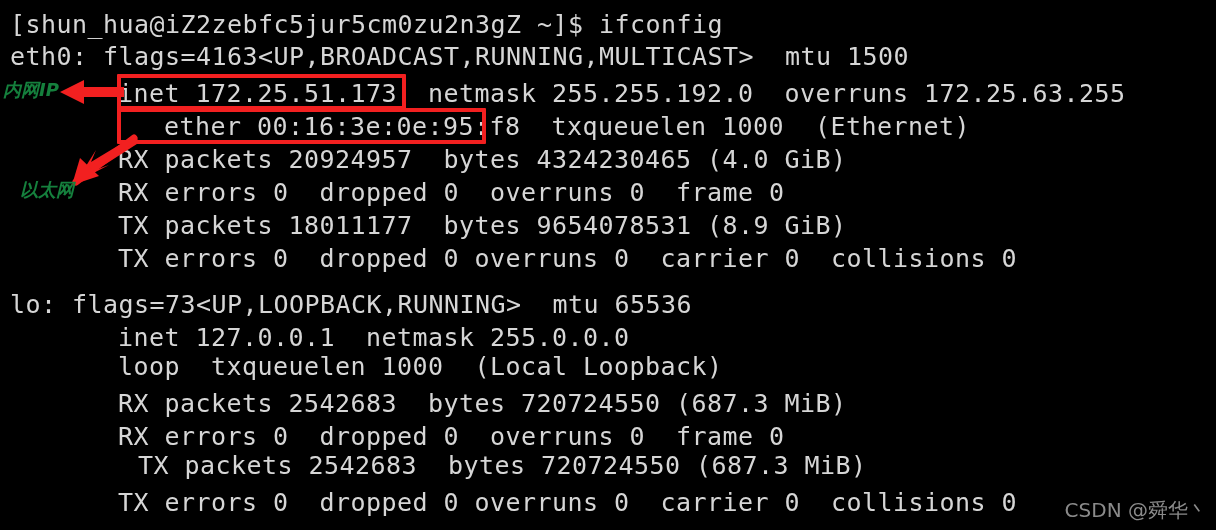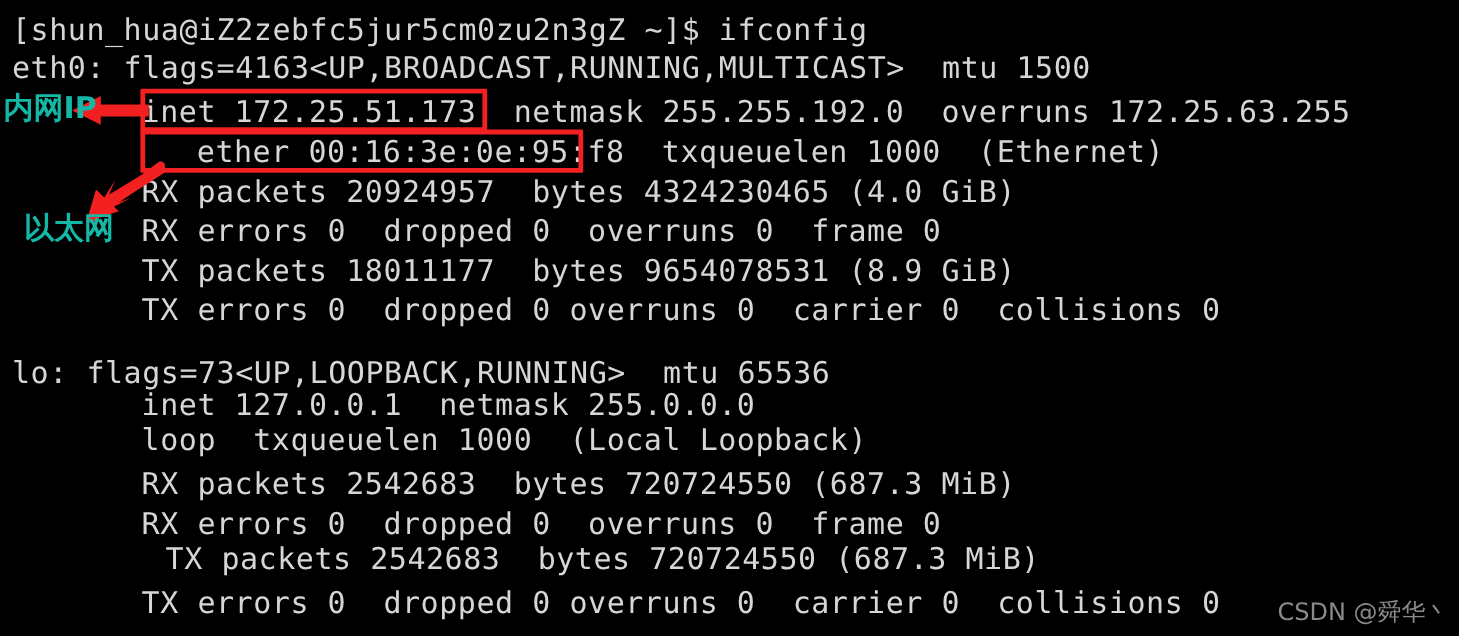--- a/index.html
+++ b/index.html
@@ -51,26 +51,27 @@
     pointer-events: none;
   }
   .hl-box {
     position: absolute;
     border: 4px solid #f22020;
     box-sizing: border-box;
     border-radius: 1px;
   }
   .cn-label {
     position: absolute;
-    color: #14b8a6;
+    color: #15803d;
     font-family: "DejaVu Sans", "Liberation Sans", sans-serif;
-    font-size: 25px;
+    font-size: 18px;
     font-weight: 700;
     line-height: 26px;
     white-space: nowrap;
+    font-style: italic;
   }
   .arrow-svg {
     position: absolute;
     overflow: visible;
   }
 
   
   #watermark {
     position: absolute;
     right: 8px;
@@ -89,21 +90,21 @@
   <div id="terminal">
     <div class="line" style="top:10px;">[shun_hua@iZ2zebfc5jur5cm0zu2n3gZ ~]$ ifconfig</div>
     <div class="line" style="top:42px;">eth0: flags=4163&lt;UP,BROADCAST,RUNNING,MULTICAST&gt;  mtu 1500</div>
     <div class="line indent" style="top:79px;">inet 172.25.51.173  netmask 255.255.192.0  overruns 172.25.63.255</div>
     <div class="line indent" style="top:112px;padding-left:46px;">ether 00:16:3e:0e:95:f8  txqueuelen 1000  (Ethernet)</div>
     <div class="line indent" style="top:145px;">RX packets 20924957  bytes 4324230465 (4.0 GiB)</div>
     <div class="line indent" style="top:178px;">RX errors 0  dropped 0  overruns 0  frame 0</div>
     <div class="line indent" style="top:211px;">TX packets 18011177  bytes 9654078531 (8.9 GiB)</div>
     <div class="line indent" style="top:244px;">TX errors 0  dropped 0 overruns 0  carrier 0  collisions 0</div>
     <div class="line" style="top:277px;"></div>
-    <div class="line" style="top:296px;">lo: flags=73&lt;UP,LOOPBACK,RUNNING&gt;  mtu 65536</div>
+    <div class="line" style="top:290px;">lo: flags=73&lt;UP,LOOPBACK,RUNNING&gt;  mtu 65536</div>
     <div class="line indent" style="top:323px;">inet 127.0.0.1  netmask 255.0.0.0</div>
     <div class="line indent" style="top:352px;">loop  txqueuelen 1000  (Local Loopback)</div>
     <div class="line indent" style="top:389px;">RX packets 2542683  bytes 720724550 (687.3 MiB)</div>
     <div class="line indent" style="top:422px;">RX errors 0  dropped 0  overruns 0  frame 0</div>
     <div class="line indent" style="top:451px;margin-left:20px;">TX packets 2542683  bytes 720724550 (687.3 MiB)</div>
     <div class="line indent" style="top:488px;">TX errors 0  dropped 0 overruns 0  carrier 0  collisions 0</div>
   </div>
 
   <div id="annotations">
 

